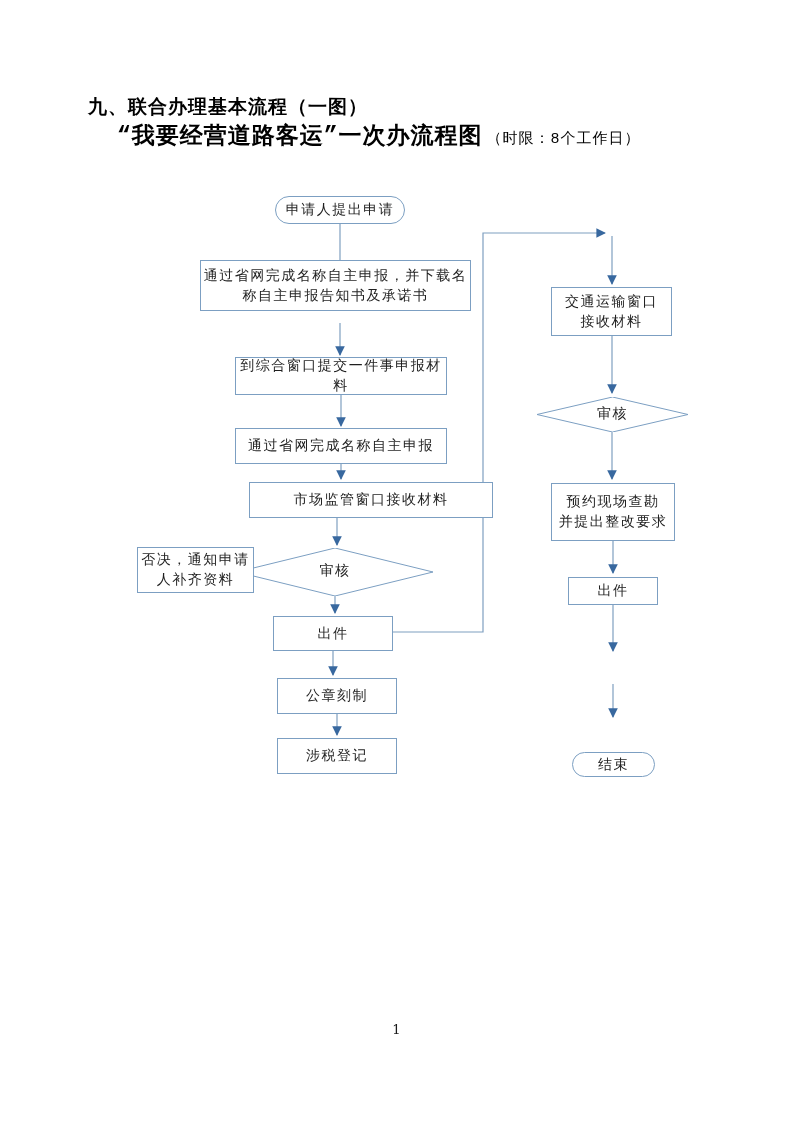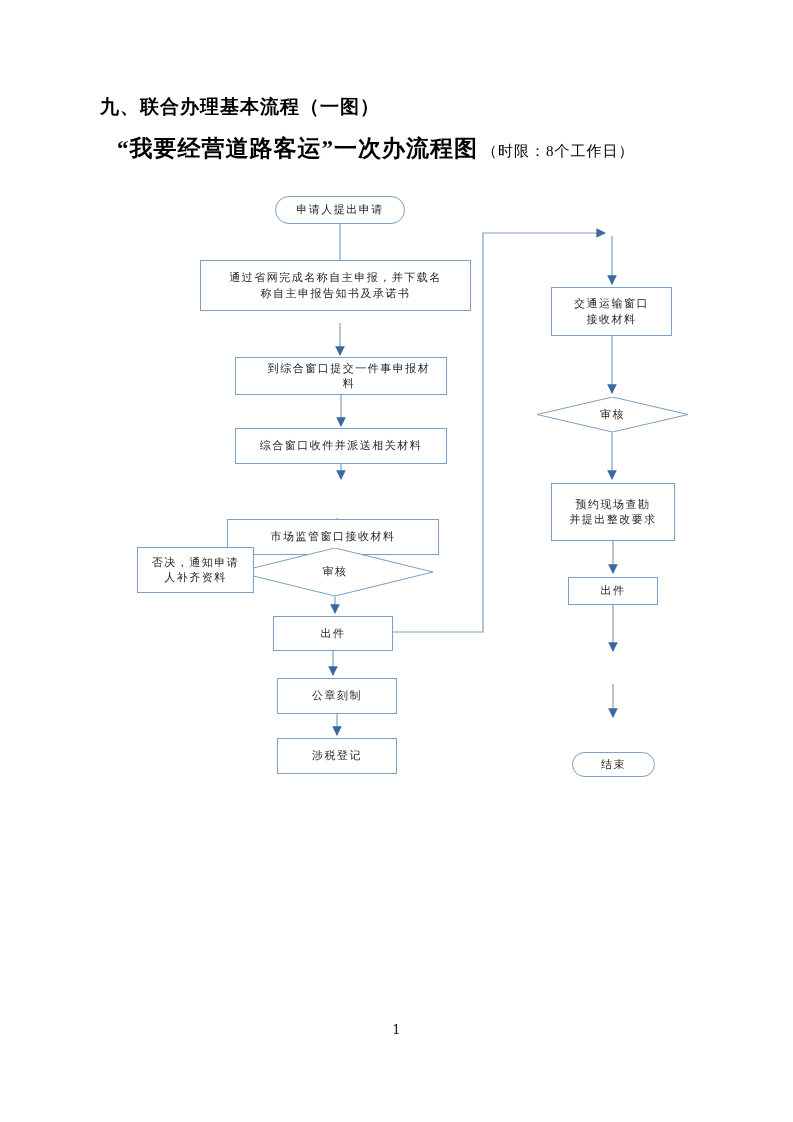--- a/index.html
+++ b/index.html
@@ -14,46 +14,46 @@
     position:relative;
     width:793px;height:1122px;
     background:#ffffff;
     font-family:"DejaVu Serif","Liberation Serif",serif;
     overflow:hidden;
   }
   .sec-title{
     position:absolute;left:88px;top:94px;
     font-family:"DejaVu Sans","Liberation Sans",sans-serif;
     font-weight:bold;font-size:19px;letter-spacing:1px;
-    color:var(--title);white-space:nowrap;margin-left:12px;
+    color:var(--title);white-space:nowrap;
   }
   .chart-title{
-    position:absolute;left:117px;top:133px;
-    font-family:Liberation Serif, serif;
+    position:absolute;left:117px;top:120px;
+    font-family:Liberation Mono, monospace;
     font-weight:bold;font-size:23px;letter-spacing:1px;
     color:var(--title);white-space:nowrap;
   }
   .chart-title .note{
     font-weight:normal;font-size:15px;letter-spacing:1px;margin-left:4px;
   }
   #edges{position:absolute;left:0;top:0;pointer-events:none;}
   #edges path{stroke:var(--edge);stroke-width:1.2;fill:none;}
   #edges .arrowhead{fill:var(--arrow);stroke:none;}
   .node{
     position:absolute;box-sizing:border-box;
     border:1px solid var(--node-border);
     background:#ffffff;
     display:flex;align-items:center;justify-content:center;
     text-align:center;
-    font-size:11px;letter-spacing:1.5px;line-height:1.4;
+    font-size:14px;letter-spacing:1.5px;line-height:1.4;
     color:var(--text);
     white-space:pre-line;
   }
   .stadium{border-radius:15px;}
-  .diamond{border:none;background:transparent;}
+  .diamond{border:none;background:transparent;font-family:Liberation Mono, monospace;}
   .diamond svg{position:absolute;left:0;top:0;width:100%;height:100%;}
   .diamond svg polygon{fill:#ffffff;stroke:var(--node-border);stroke-width:1;vector-effect:non-scaling-stroke;}
   .diamond .lbl{position:relative;z-index:1;}
   .page-num{
     position:absolute;left:0;right:0;top:1022px;
     text-align:center;font-size:13px;color:#1a1a1a;
     font-family:"DejaVu Serif","Liberation Serif",serif;
   }
 </style>
 </head>
@@ -87,26 +87,26 @@
     <path marker-end="url(#arr)" d="M613,527 V573"></path>
     <path marker-end="url(#arr)" d="M613,605 V651"></path>
     <path marker-end="url(#arr)" d="M613,684 V717"></path>
   </svg>
 
   <div class="node stadium" style="left:275px;top:196px;width:130px;height:28px;">申请人提出申请</div>
 
   <div class="node" style="left:200px;top:260px;width:271px;height:51px;">通过省网完成名称自主申报，并下载名
 称自主申报告知书及承诺书</div>
 
-  <div class="node" style="left:235px;top:357px;width:212px;height:38px;padding-left:16px;">到综合窗口提交一件事申报材
+  <div class="node" style="left:235px;top:357px;width:212px;height:38px;">到综合窗口提交一件事申报材
 料</div>
 
-  <div class="node" style="left:235px;top:428px;width:212px;height:36px;">综合窗口收件并派送相关材料</div>
+  <div class="node" style="left:235px;top:428px;width:212px;height:36px;">通过省网完成名称自主申报</div>
 
-  <div class="node" style="left:227px;top:482px;width:212px;height:36px;margin-top:37px;">市场监管窗口接收材料</div>
+  <div class="node" style="left:249px;top:482px;width:244px;height:36px;">市场监管窗口接收材料</div>
 
   <div class="node diamond" style="left:237px;top:548px;width:196px;height:48px;">
     <svg viewBox="0 0 100 40" preserveAspectRatio="none">
       <polygon points="50,0 100,20 50,40 0,20"></polygon>
     </svg>
     <span class="lbl">审核</span>
   </div>
 
   <div class="node" style="left:93px;top:547px;width:117px;height:46px;margin-left:44px;">否决，通知申请
 人补齐资料</div>

